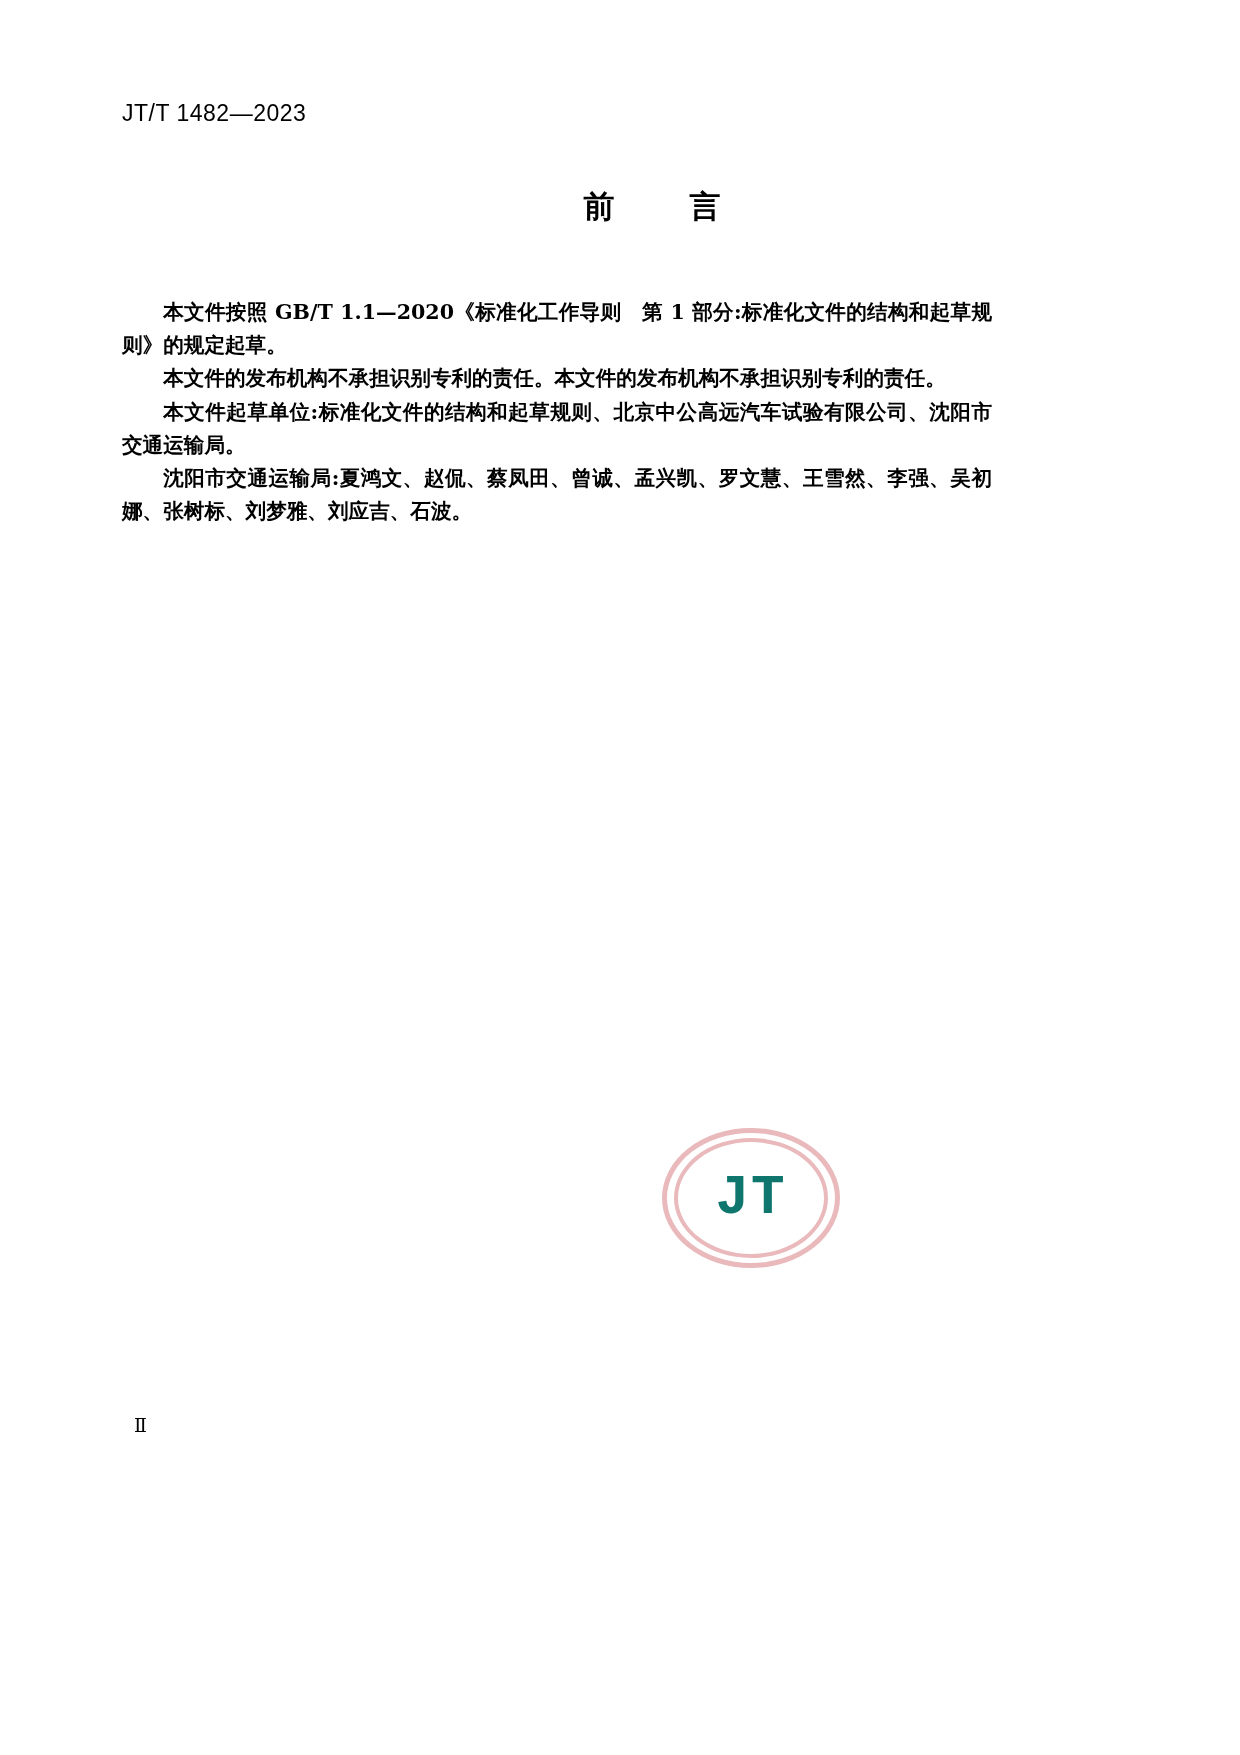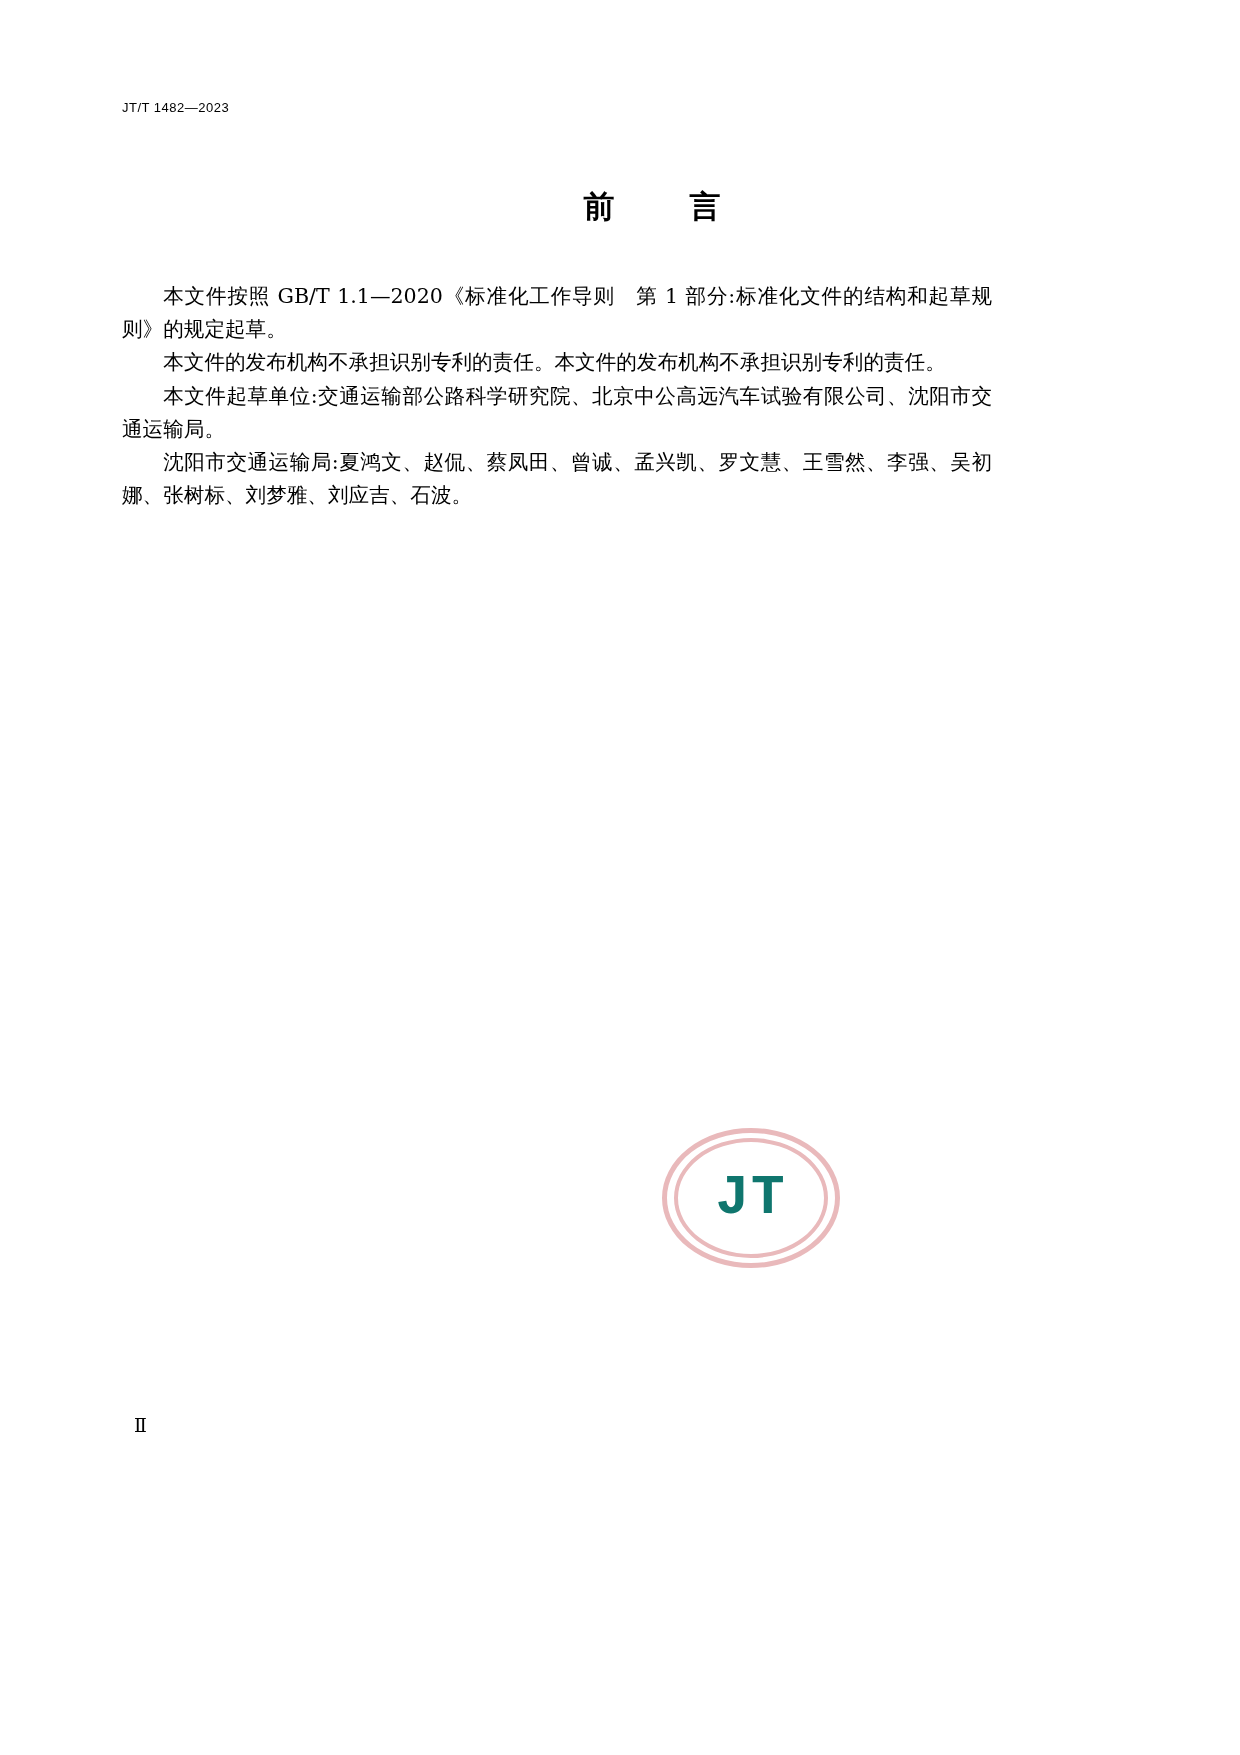--- a/index.html
+++ b/index.html
@@ -21,21 +21,21 @@
     position: absolute;
     inset: 0;
   }
 
   
   .doc-header {
     position: absolute;
     top: 100px;
     left: 122px;
     font-family: "Liberation Sans", sans-serif;
-    font-size: 13px;
+    font-size: 23px;
     letter-spacing: 0.5px;
     white-space: nowrap;
   }
 
   
   .section-title {
     position: absolute;
     top: 186px;
     left: 0;
     width: 100%;
@@ -53,23 +53,24 @@
     position: absolute;
     top: 280px;
     left: 122px;
     width: 870px;
     font-size: 20.6px;
     line-height: 33.2px;
     text-align: justify;
     text-justify: inter-ideograph;
   }
   .para {
-    margin: 0 0 0 0;
+    margin: 16px 0 0 0;
     text-indent: 2em;
     text-align: justify;
+    font-weight: bold;
   }
   .para + .para {
     margin-top: 0px;
   }
 
   
   .seal {
     position: absolute;
     left: 662px;
     top: 1128px;
@@ -121,21 +122,21 @@
 
 <div class="page">
 
   <div class="doc-header">JT/T 1482—2023</div>
 
   <div class="section-title">前　言</div>
 
   <div class="body-block">
     <p class="para">本文件按照 GB/T 1.1—2020《标准化工作导则　第 1 部分:标准化文件的结构和起草规则》的规定起草。</p>
     <p class="para">本文件的发布机构不承担识别专利的责任。本文件的发布机构不承担识别专利的责任。</p>
-    <p class="para">本文件起草单位:交通运输部公路科学研究院、北京中公高远汽车试验有限公司、沈阳市交通运输局。</p>
+    <p class="para">本文件起草单位:标准化文件的结构和起草规则、北京中公高远汽车试验有限公司、沈阳市交通运输局。</p>
     <p class="para">沈阳市交通运输局:夏鸿文、赵侃、蔡凤田、曾诚、孟兴凯、罗文慧、王雪然、李强、吴初娜、张树标、刘梦雅、刘应吉、石波。</p>
   </div>
 
   <div class="seal">
     <div class="ring-outer"></div>
     <div class="ring-inner"></div>
     <div class="seal-text">JT</div>
   </div>
 
   <div class="page-number">Ⅱ</div>

